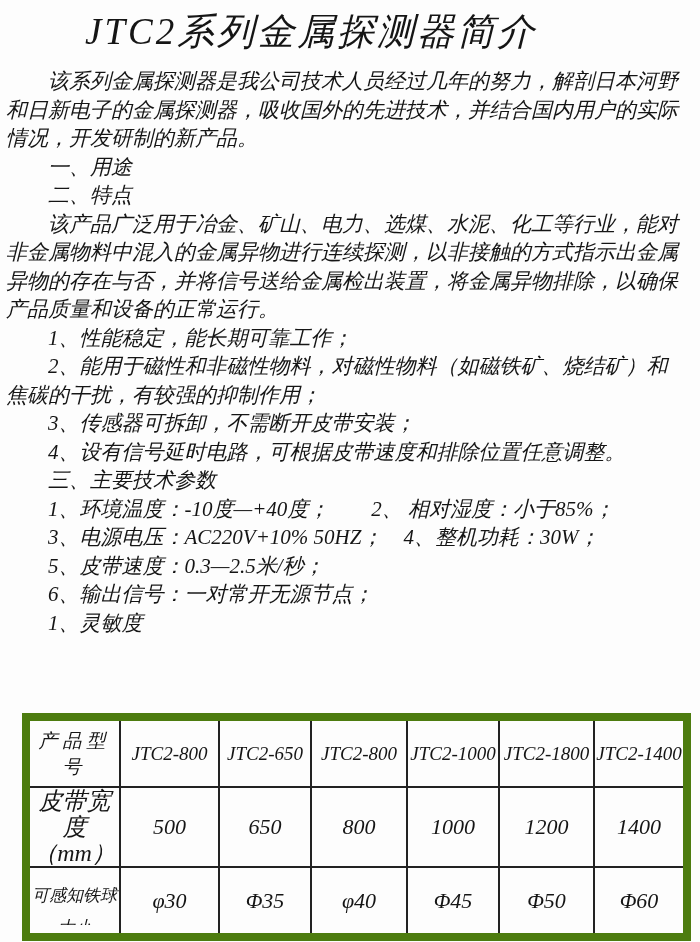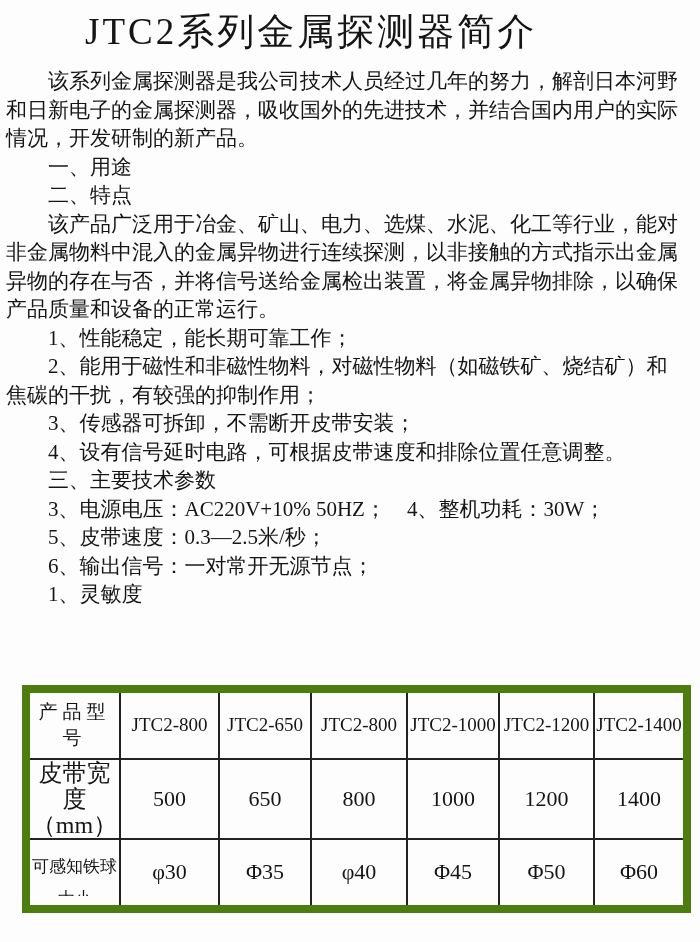--- a/index.html
+++ b/index.html
@@ -5,21 +5,21 @@
   html, body { margin: 0; padding: 0; }
   body {
     width: 700px;
     height: 942px;
     background: #fdfdfd;
     color: #151515;
     font-family: "Liberation Serif", "DejaVu Serif", serif;
     overflow: hidden;
     position: relative;
   }
-  .doc { width: 700px; }
+  .doc { width: 700px; font-style: italic; }
 
   .title {
     margin: 8px 0 0 85px;
     font-size: 37px;
     font-weight: normal;
     letter-spacing: 3px;
     line-height: 48px;
     white-space: nowrap;
   }
 
@@ -89,20 +89,21 @@
     <p>该产品广泛用于冶金、矿山、电力、选煤、水泥、化工等行业，能对
 非金属物料中混入的金属异物进行连续探测，以非接触的方式指示出金属
 异物的存在与否，并将信号送给金属检出装置，将金属异物排除，以确保
 产品质量和设备的正常运行。</p>
     <p>1、性能稳定，能长期可靠工作；</p>
     <p>2、能用于磁性和非磁性物料，对磁性物料（如磁铁矿、烧结矿）和
 焦碳的干扰，有较强的抑制作用；</p>
     <p>3、传感器可拆卸，不需断开皮带安装；</p>
     <p>4、设有信号延时电路，可根据皮带速度和排除位置任意调整。</p>
     <p>三、主要技术参数</p>
+    <p>1、环境温度：-10度—+40度；　　2、 相对湿度：小于85%；</p>
     <p>3、电源电压：AC220V+10% 50HZ；　4、整机功耗：30W；</p>
     <p>5、皮带速度：0.3—2.5米/秒；</p>
     <p>6、输出信号：一对常开无源节点；</p>
     <p>1、灵敏度</p>
   </div>
 
   <div class="table-wrap">
     <table class="spec">
       <colgroup>
         <col class="c0">
@@ -113,21 +114,21 @@
           <col class="c5">
           <col class="c6">
       </colgroup>
       <tbody>
           <tr class="r-header">
         <td class="cell-model-label">产品型号</td>
         <td class="cell-model">JTC2-800</td>
         <td class="cell-model">JTC2-650</td>
         <td class="cell-model">JTC2-800</td>
         <td class="cell-model">JTC2-1000</td>
-        <td class="cell-model">JTC2-1200</td>
+        <td class="cell-model">JTC2-1800</td>
         <td class="cell-model">JTC2-1400</td>
       </tr>
       <tr class="r-belt">
         <td class="cell-belt-label">皮带宽度
 （mm）</td>
         <td class="cell-value">500</td>
         <td class="cell-value">650</td>
         <td class="cell-value">800</td>
         <td class="cell-value">1000</td>
         <td class="cell-value">1200</td>

